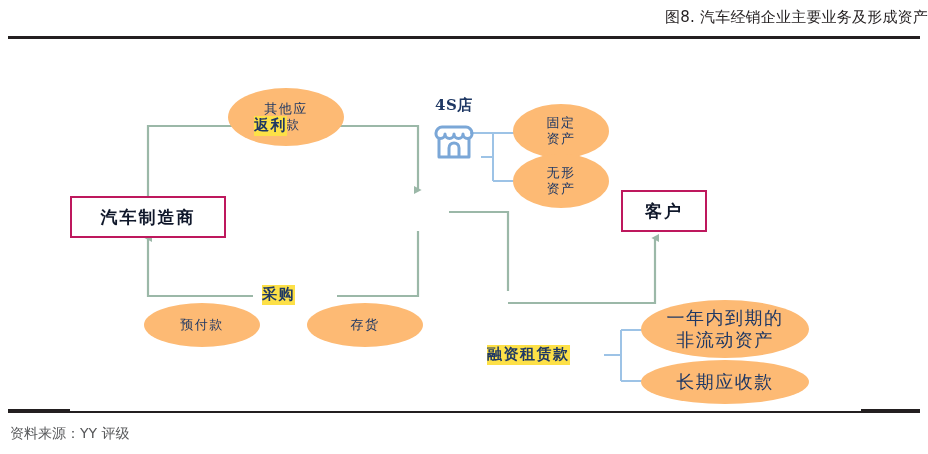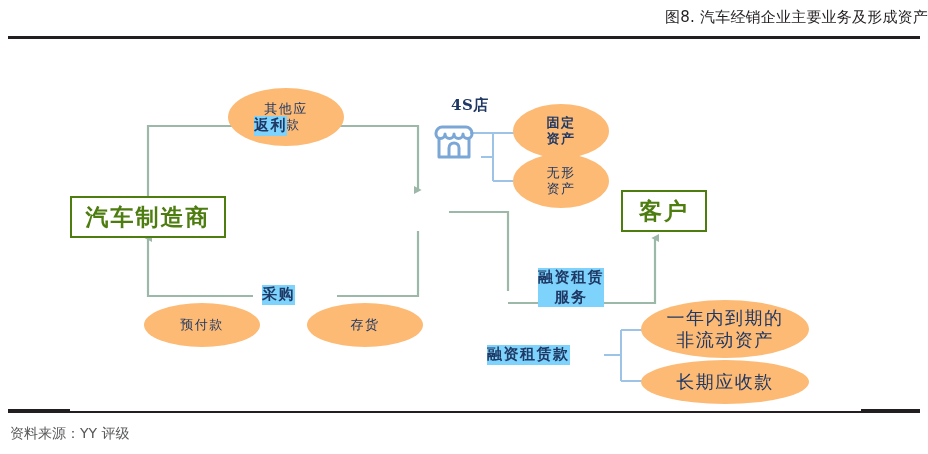--- a/index.html
+++ b/index.html
@@ -85,29 +85,29 @@
     left: 0;
     top: 0;
     width: 928px;
     height: 366px;
   }
 
   
   .node-box {
     position: absolute;
     box-sizing: border-box;
-    border: 2px solid #4d7c0f;
+    border: 2px solid #be185d;
     background: #ffffff;
     display: flex;
     align-items: center;
     justify-content: center;
     font-family: "DejaVu Serif", "Liberation Serif", serif;
     font-weight: bold;
-    font-size: 23px;
-    color: #4d7c0f;
+    font-size: 17px;
+    color: #0f172a;
     letter-spacing: 2px;
   }
 
   
   .ellipse {
     position: absolute;
     box-sizing: border-box;
     background: #fdba74;
     border-radius: 50%;
     display: flex;
@@ -124,33 +124,32 @@
   .ellipse.small { font-size: 18px; }
 
   
   .flow-label {
     position: absolute;
     font-family: "DejaVu Serif", "Liberation Serif", serif;
     font-weight: bold;
     font-size: 15px;
     color: #1f3864;
     letter-spacing: 1.5px;
-    text-align: center;
+    text-align: right;
     line-height: 1.3;
-    background: #7dd3fc;
+    background: #fde047;
     white-space: nowrap;
   }
   .shop-label {
     position: absolute;
     font-family: "DejaVu Serif", "Liberation Serif", serif;
     font-weight: bold;
     font-size: 15px;
     color: #1f3864;
     letter-spacing: 0.5px;
-    margin-left: 16px;
   }
   .shop-icon {
     position: absolute;
   }
 </style>
 </head>
 <body>
 
 <div id="page">
 
@@ -185,21 +184,21 @@
       <path d="M621,288 L621,339" fill="none" stroke="#9dc3e6" stroke-width="2"></path>
       <path d="M621,288 L644,288" fill="none" stroke="#9dc3e6" stroke-width="2"></path>
       <path d="M621,339 L644,339" fill="none" stroke="#9dc3e6" stroke-width="2"></path>
     </svg>
 
     <div class="ellipse" style="left:228px; top:46px; width:116px; height:58px;">
       <span>其他应</span>
       <span>收款</span>
     </div>
 
-    <div class="ellipse" style="left:513px; top:62px; width:96px; height:54px;font-weight:bold;">
+    <div class="ellipse" style="left:513px; top:62px; width:96px; height:54px;">
       <span>固定</span>
       <span>资产</span>
     </div>
 
     <div class="ellipse" style="left:513px; top:112px; width:96px; height:54px;">
       <span>无形</span>
       <span>资产</span>
     </div>
 
     <div class="ellipse" style="left:144px; top:261px; width:116px; height:44px;">
@@ -236,24 +235,20 @@
 
 
     <div class="node-box" style="left:621px; top:148px; width:86px; height:42px;">
       <span>客户</span>
     </div>
 
     <div class="flow-label" style="left:254px; top:74px;">返利</div>
 
     <div class="flow-label" style="left:262px; top:243px;">采购</div>
 
-    <div class="flow-label" style="left:538px; top:226px;">
-      <div>融资租赁</div>
-      <div>服务</div>
-    </div>
 
     <div class="flow-label" style="left:487px; top:303px;">融资租赁款</div>
 
   </div>
 
   <div class="rule-bottom"></div>
   <div class="rule-bottom-cap-l"></div>
   <div class="rule-bottom-cap-r"></div>
 
   <div class="source-note">资料来源：YY 评级</div>

